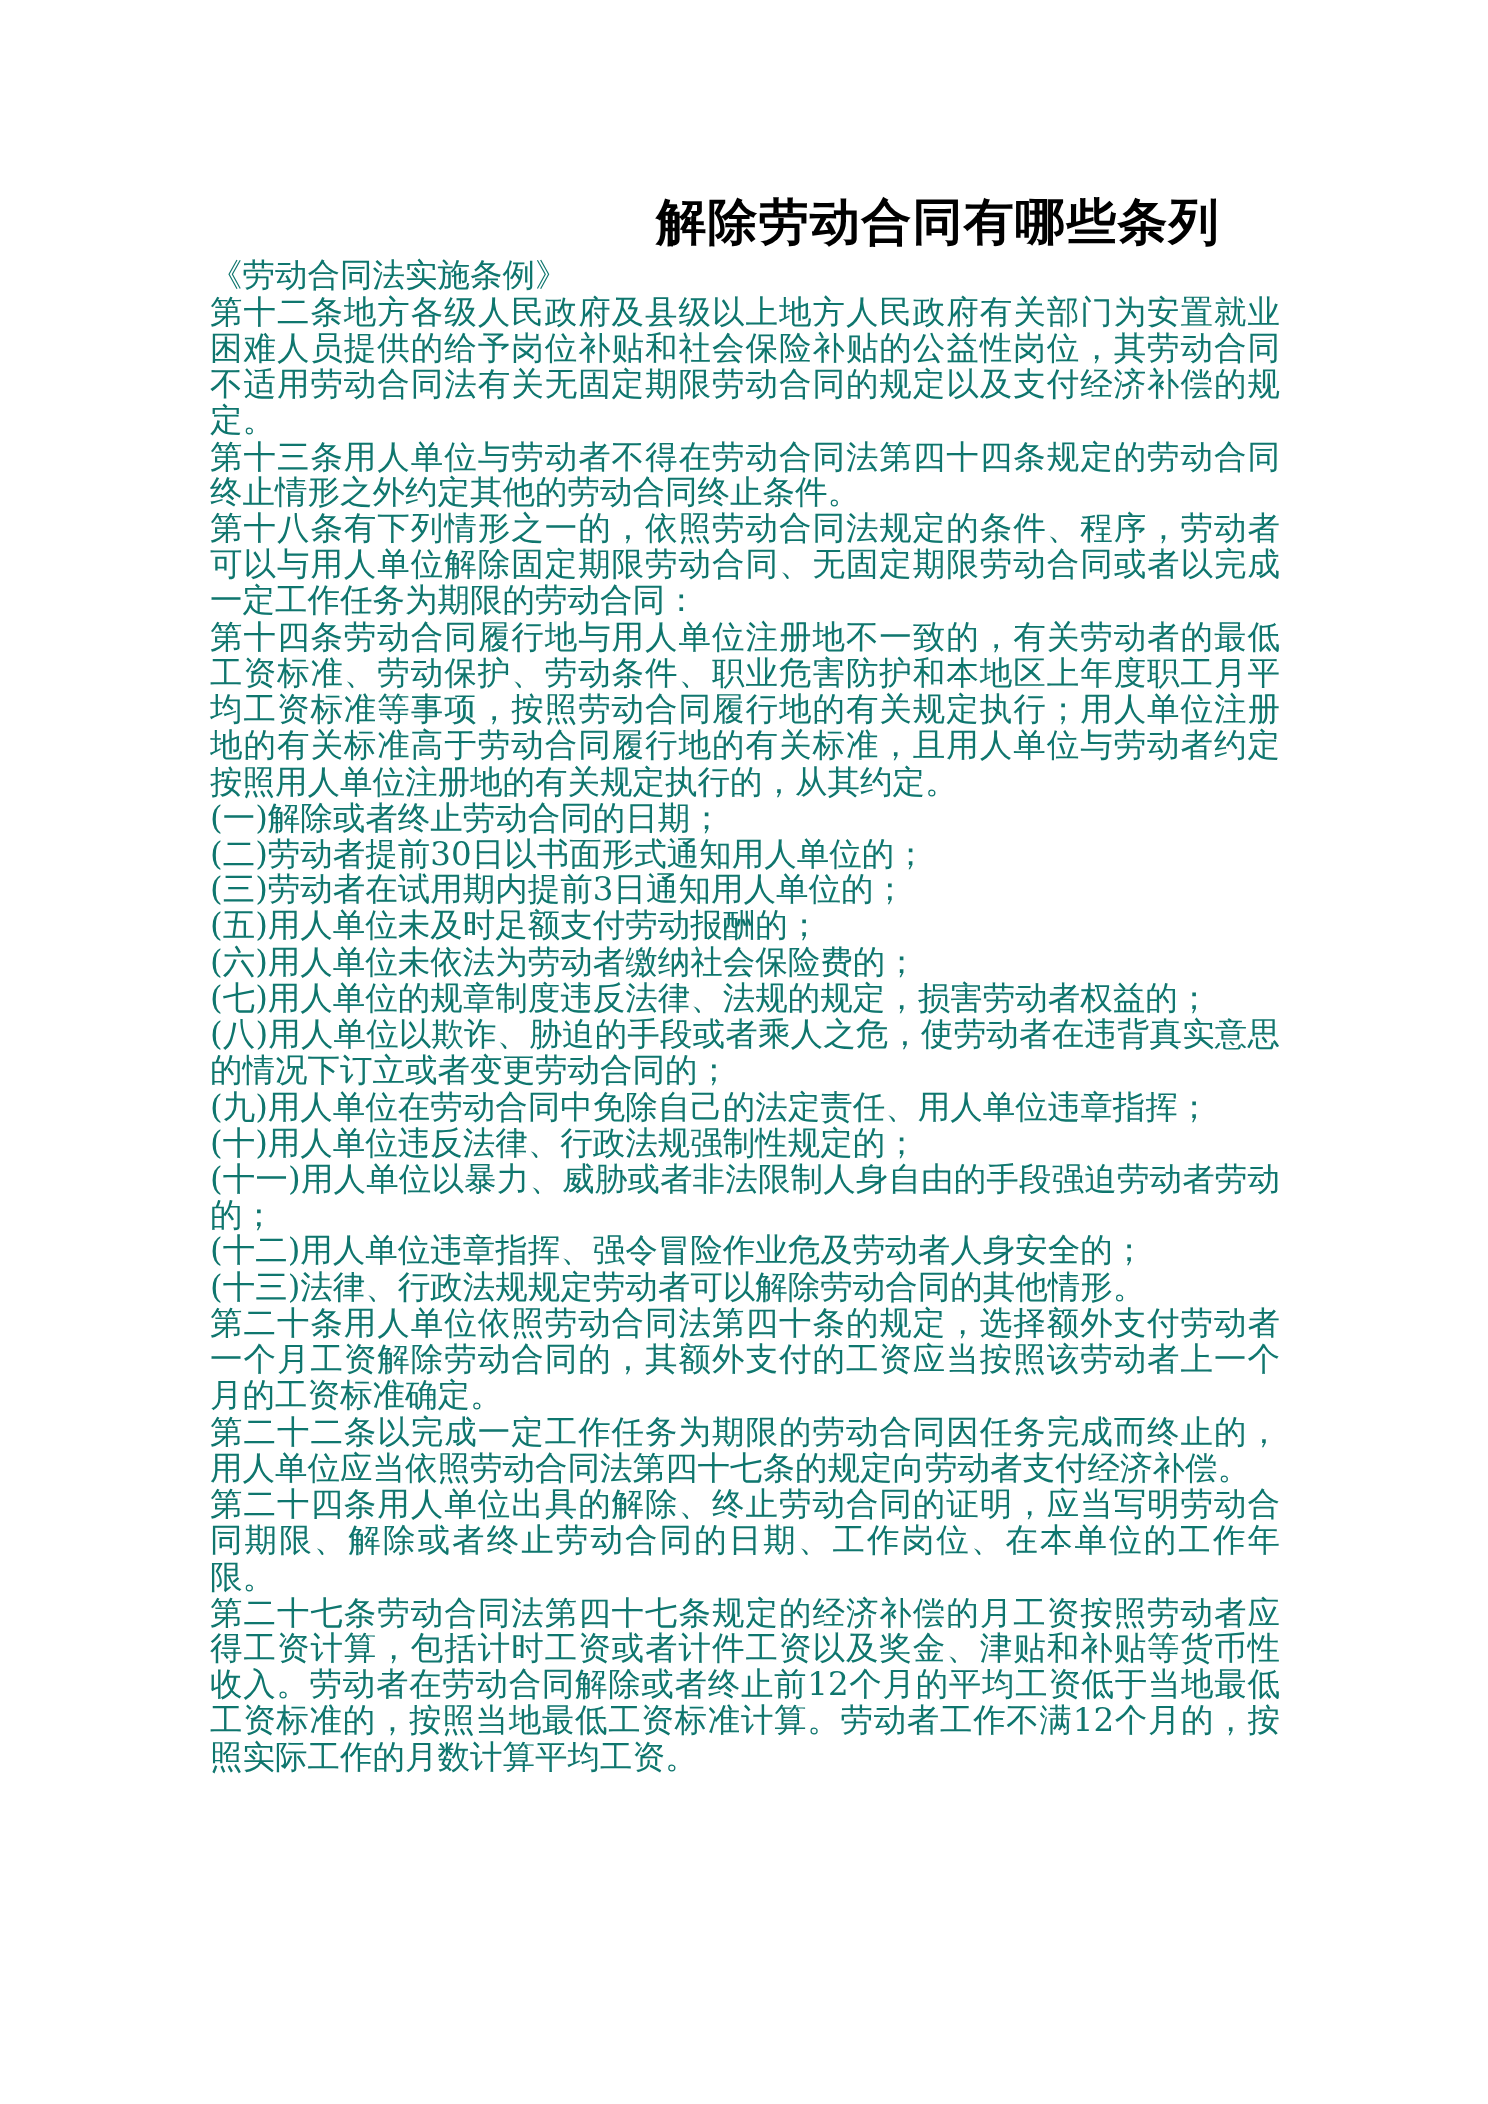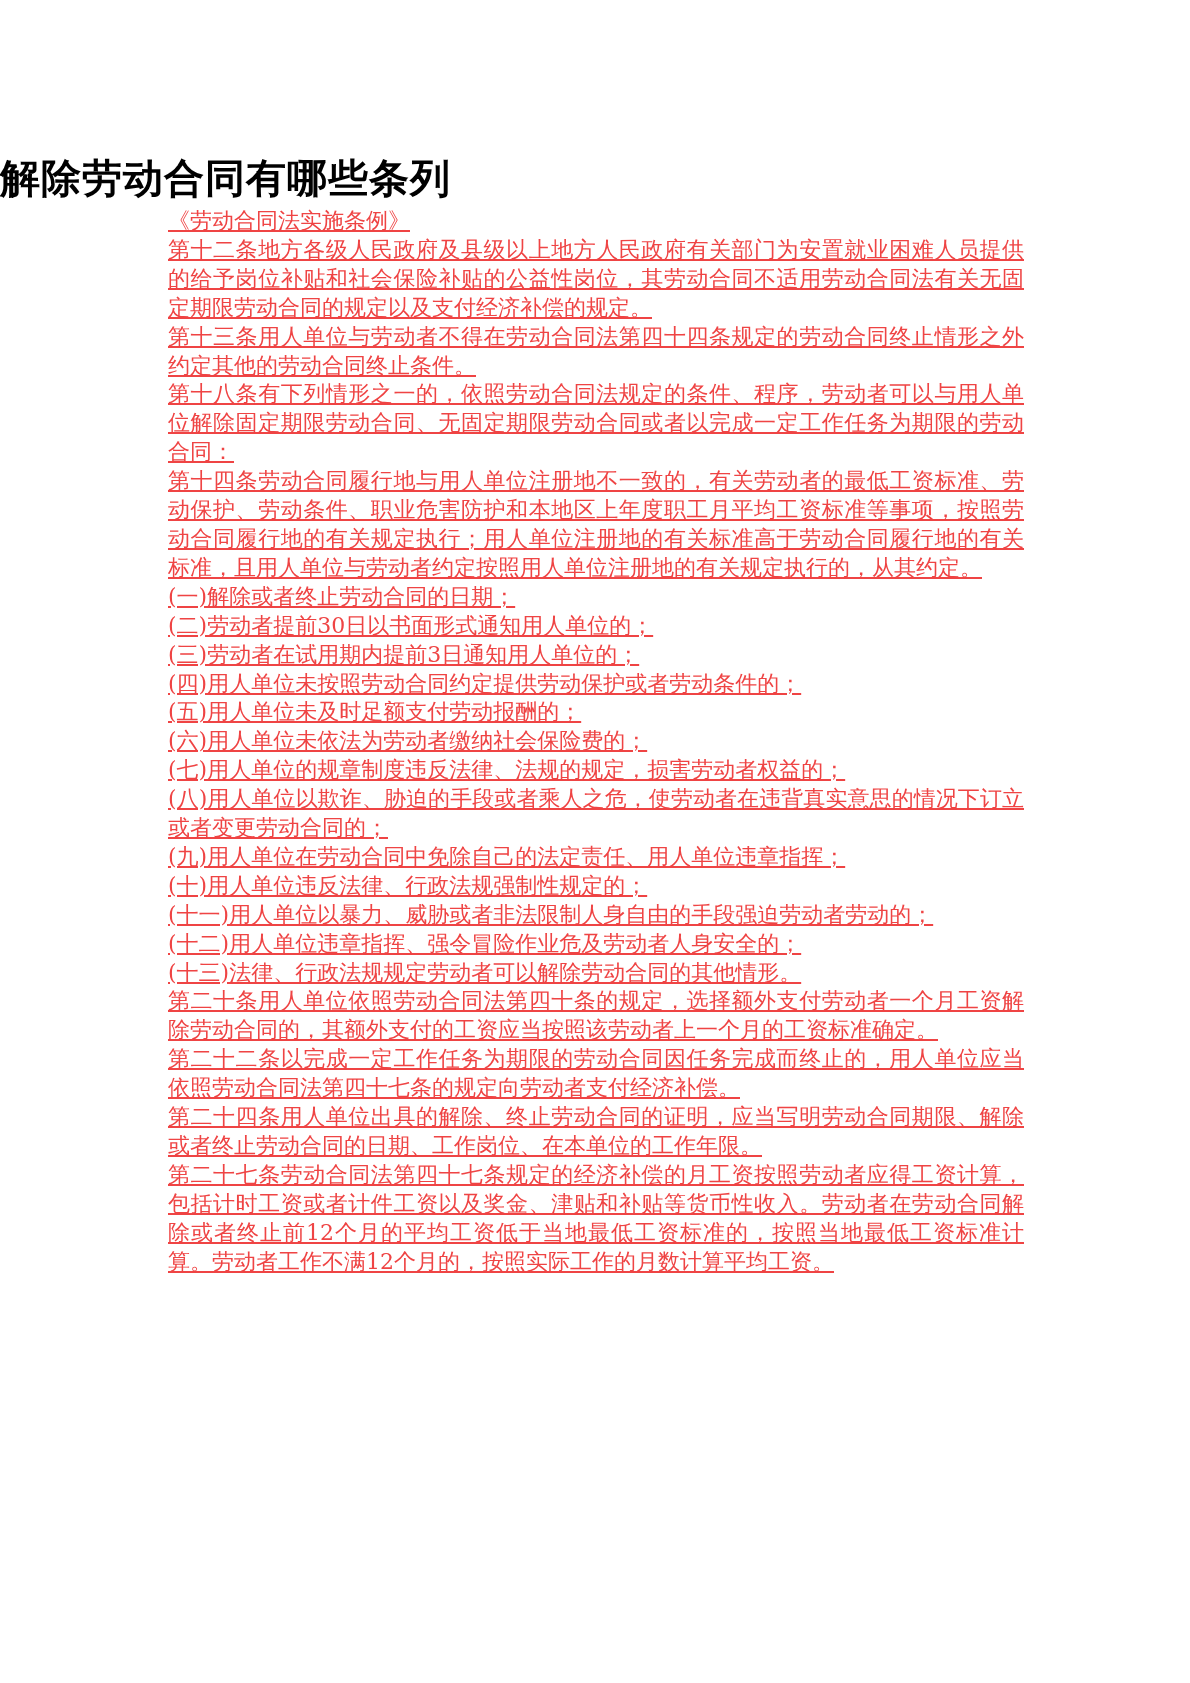--- a/index.html
+++ b/index.html
@@ -1,46 +1,45 @@
 <!DOCTYPE html>
 <html><head>
 <meta charset="utf-8">
 <style>
   html, body { margin: 0; padding: 0; background: #ffffff; }
   body { width: 1190px; height: 1683px; position: relative; overflow: hidden; }
   .page {
     position: absolute; left: 0; top: 0; width: 1190px; height: 1683px; background: #ffffff;
   }
   .title {
-    position: absolute; left: 0; top: 150px; width: 976px; text-align: left;
+    position: absolute; left: 0; top: 150px; width: 976px; text-align: right;
     font-family: "DejaVu Sans", sans-serif; font-weight: bold; font-size: 40px;
     color: #000; letter-spacing: 1px; line-height: 56px;
   }
   .body {
     position: absolute; left: 168px; top: 207px; width: 856px;
-    font-family: "DejaVu Serif", serif; font-size: 22px; line-height: 28.9px;
-    color: #ef4444; text-align: justify; text-justify: inter-character; text-decoration: underline;
+    font-family: "DejaVu Serif", serif; font-size: 26px; line-height: 28.9px;
+    color: #0f766e; text-align: justify; text-justify: inter-character;
   }
   .para { margin: 0; padding: 0; }
 </style>
 </head>
 <body>
 
 <div class="page">
   <div class="title">解除劳动合同有哪些条列</div>
   <div class="body">
     <p class="para">《劳动合同法实施条例》</p>
     <p class="para">第十二条地方各级人民政府及县级以上地方人民政府有关部门为安置就业困难人员提供的给予岗位补贴和社会保险补贴的公益性岗位，其劳动合同不适用劳动合同法有关无固定期限劳动合同的规定以及支付经济补偿的规定。</p>
     <p class="para">第十三条用人单位与劳动者不得在劳动合同法第四十四条规定的劳动合同终止情形之外约定其他的劳动合同终止条件。</p>
     <p class="para">第十八条有下列情形之一的，依照劳动合同法规定的条件、程序，劳动者可以与用人单位解除固定期限劳动合同、无固定期限劳动合同或者以完成一定工作任务为期限的劳动合同：</p>
     <p class="para">第十四条劳动合同履行地与用人单位注册地不一致的，有关劳动者的最低工资标准、劳动保护、劳动条件、职业危害防护和本地区上年度职工月平均工资标准等事项，按照劳动合同履行地的有关规定执行；用人单位注册地的有关标准高于劳动合同履行地的有关标准，且用人单位与劳动者约定按照用人单位注册地的有关规定执行的，从其约定。</p>
     <p class="para">(一)解除或者终止劳动合同的日期；</p>
     <p class="para">(二)劳动者提前30日以书面形式通知用人单位的；</p>
     <p class="para">(三)劳动者在试用期内提前3日通知用人单位的；</p>
-    <p class="para">(四)用人单位未按照劳动合同约定提供劳动保护或者劳动条件的；</p>
     <p class="para">(五)用人单位未及时足额支付劳动报酬的；</p>
     <p class="para">(六)用人单位未依法为劳动者缴纳社会保险费的；</p>
     <p class="para">(七)用人单位的规章制度违反法律、法规的规定，损害劳动者权益的；</p>
     <p class="para">(八)用人单位以欺诈、胁迫的手段或者乘人之危，使劳动者在违背真实意思的情况下订立或者变更劳动合同的；</p>
     <p class="para">(九)用人单位在劳动合同中免除自己的法定责任、用人单位违章指挥；</p>
     <p class="para">(十)用人单位违反法律、行政法规强制性规定的；</p>
     <p class="para">(十一)用人单位以暴力、威胁或者非法限制人身自由的手段强迫劳动者劳动的；</p>
     <p class="para">(十二)用人单位违章指挥、强令冒险作业危及劳动者人身安全的；</p>
     <p class="para">(十三)法律、行政法规规定劳动者可以解除劳动合同的其他情形。</p>
     <p class="para">第二十条用人单位依照劳动合同法第四十条的规定，选择额外支付劳动者一个月工资解除劳动合同的，其额外支付的工资应当按照该劳动者上一个月的工资标准确定。</p>

